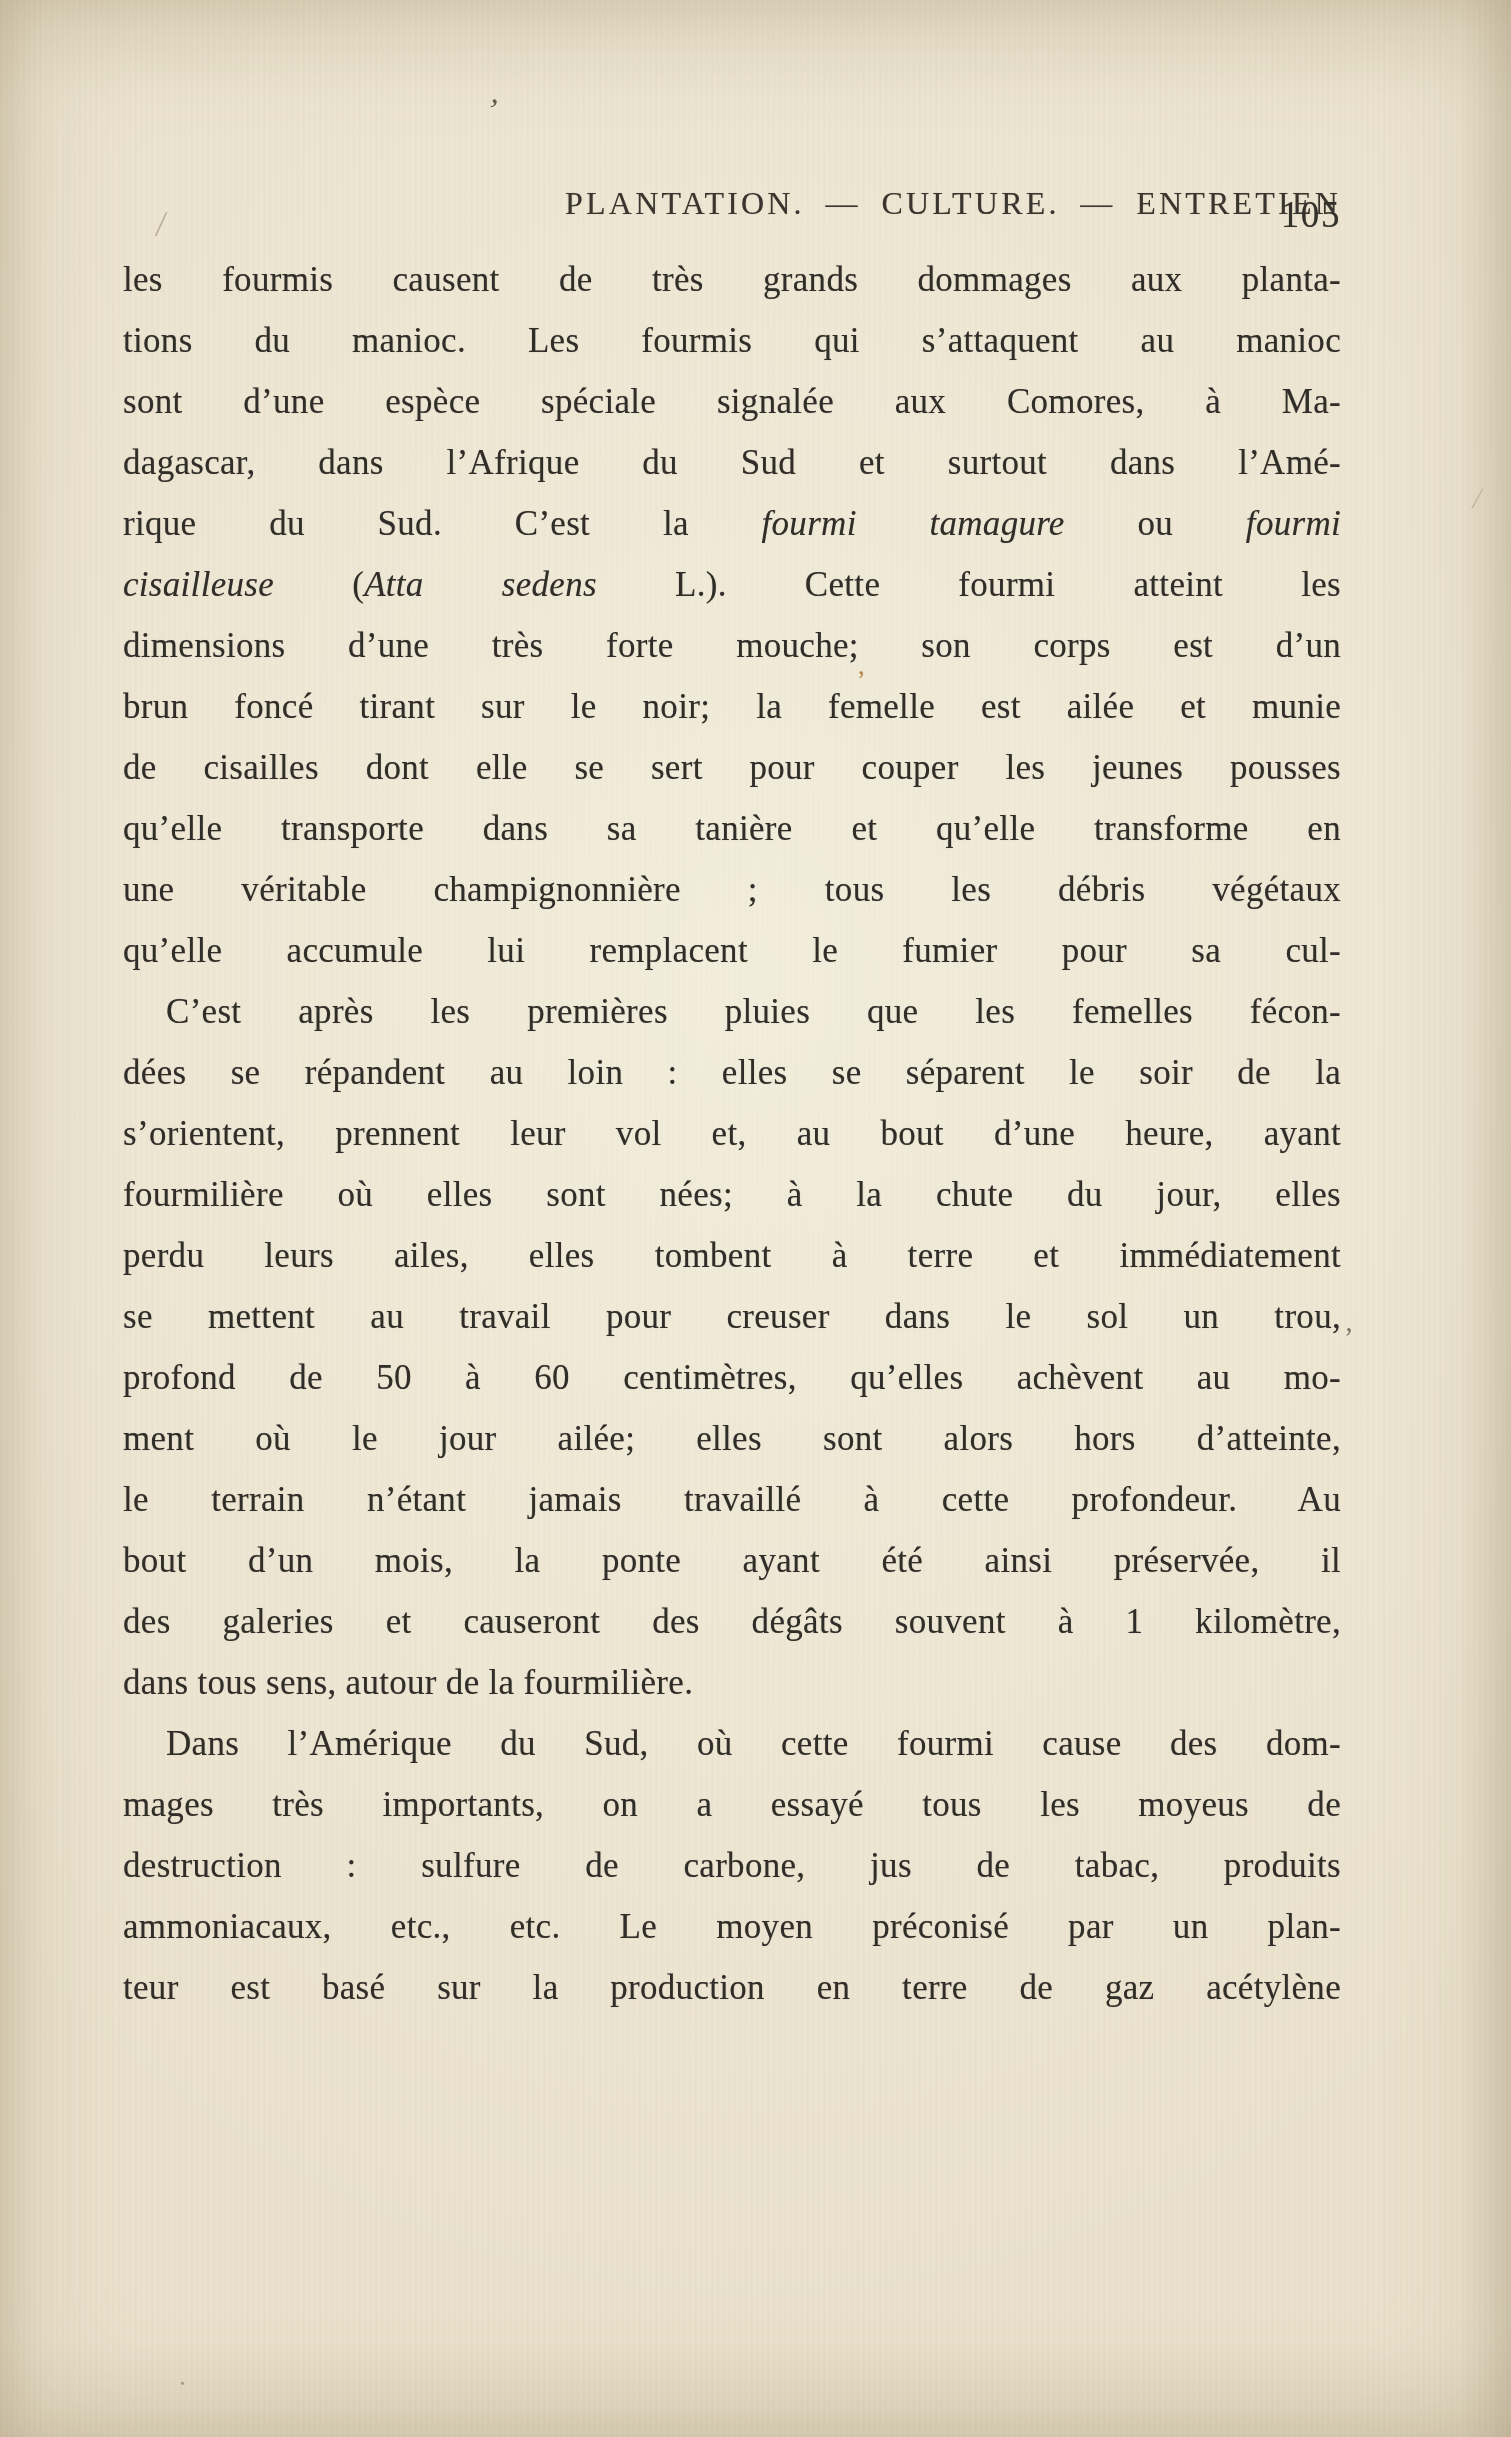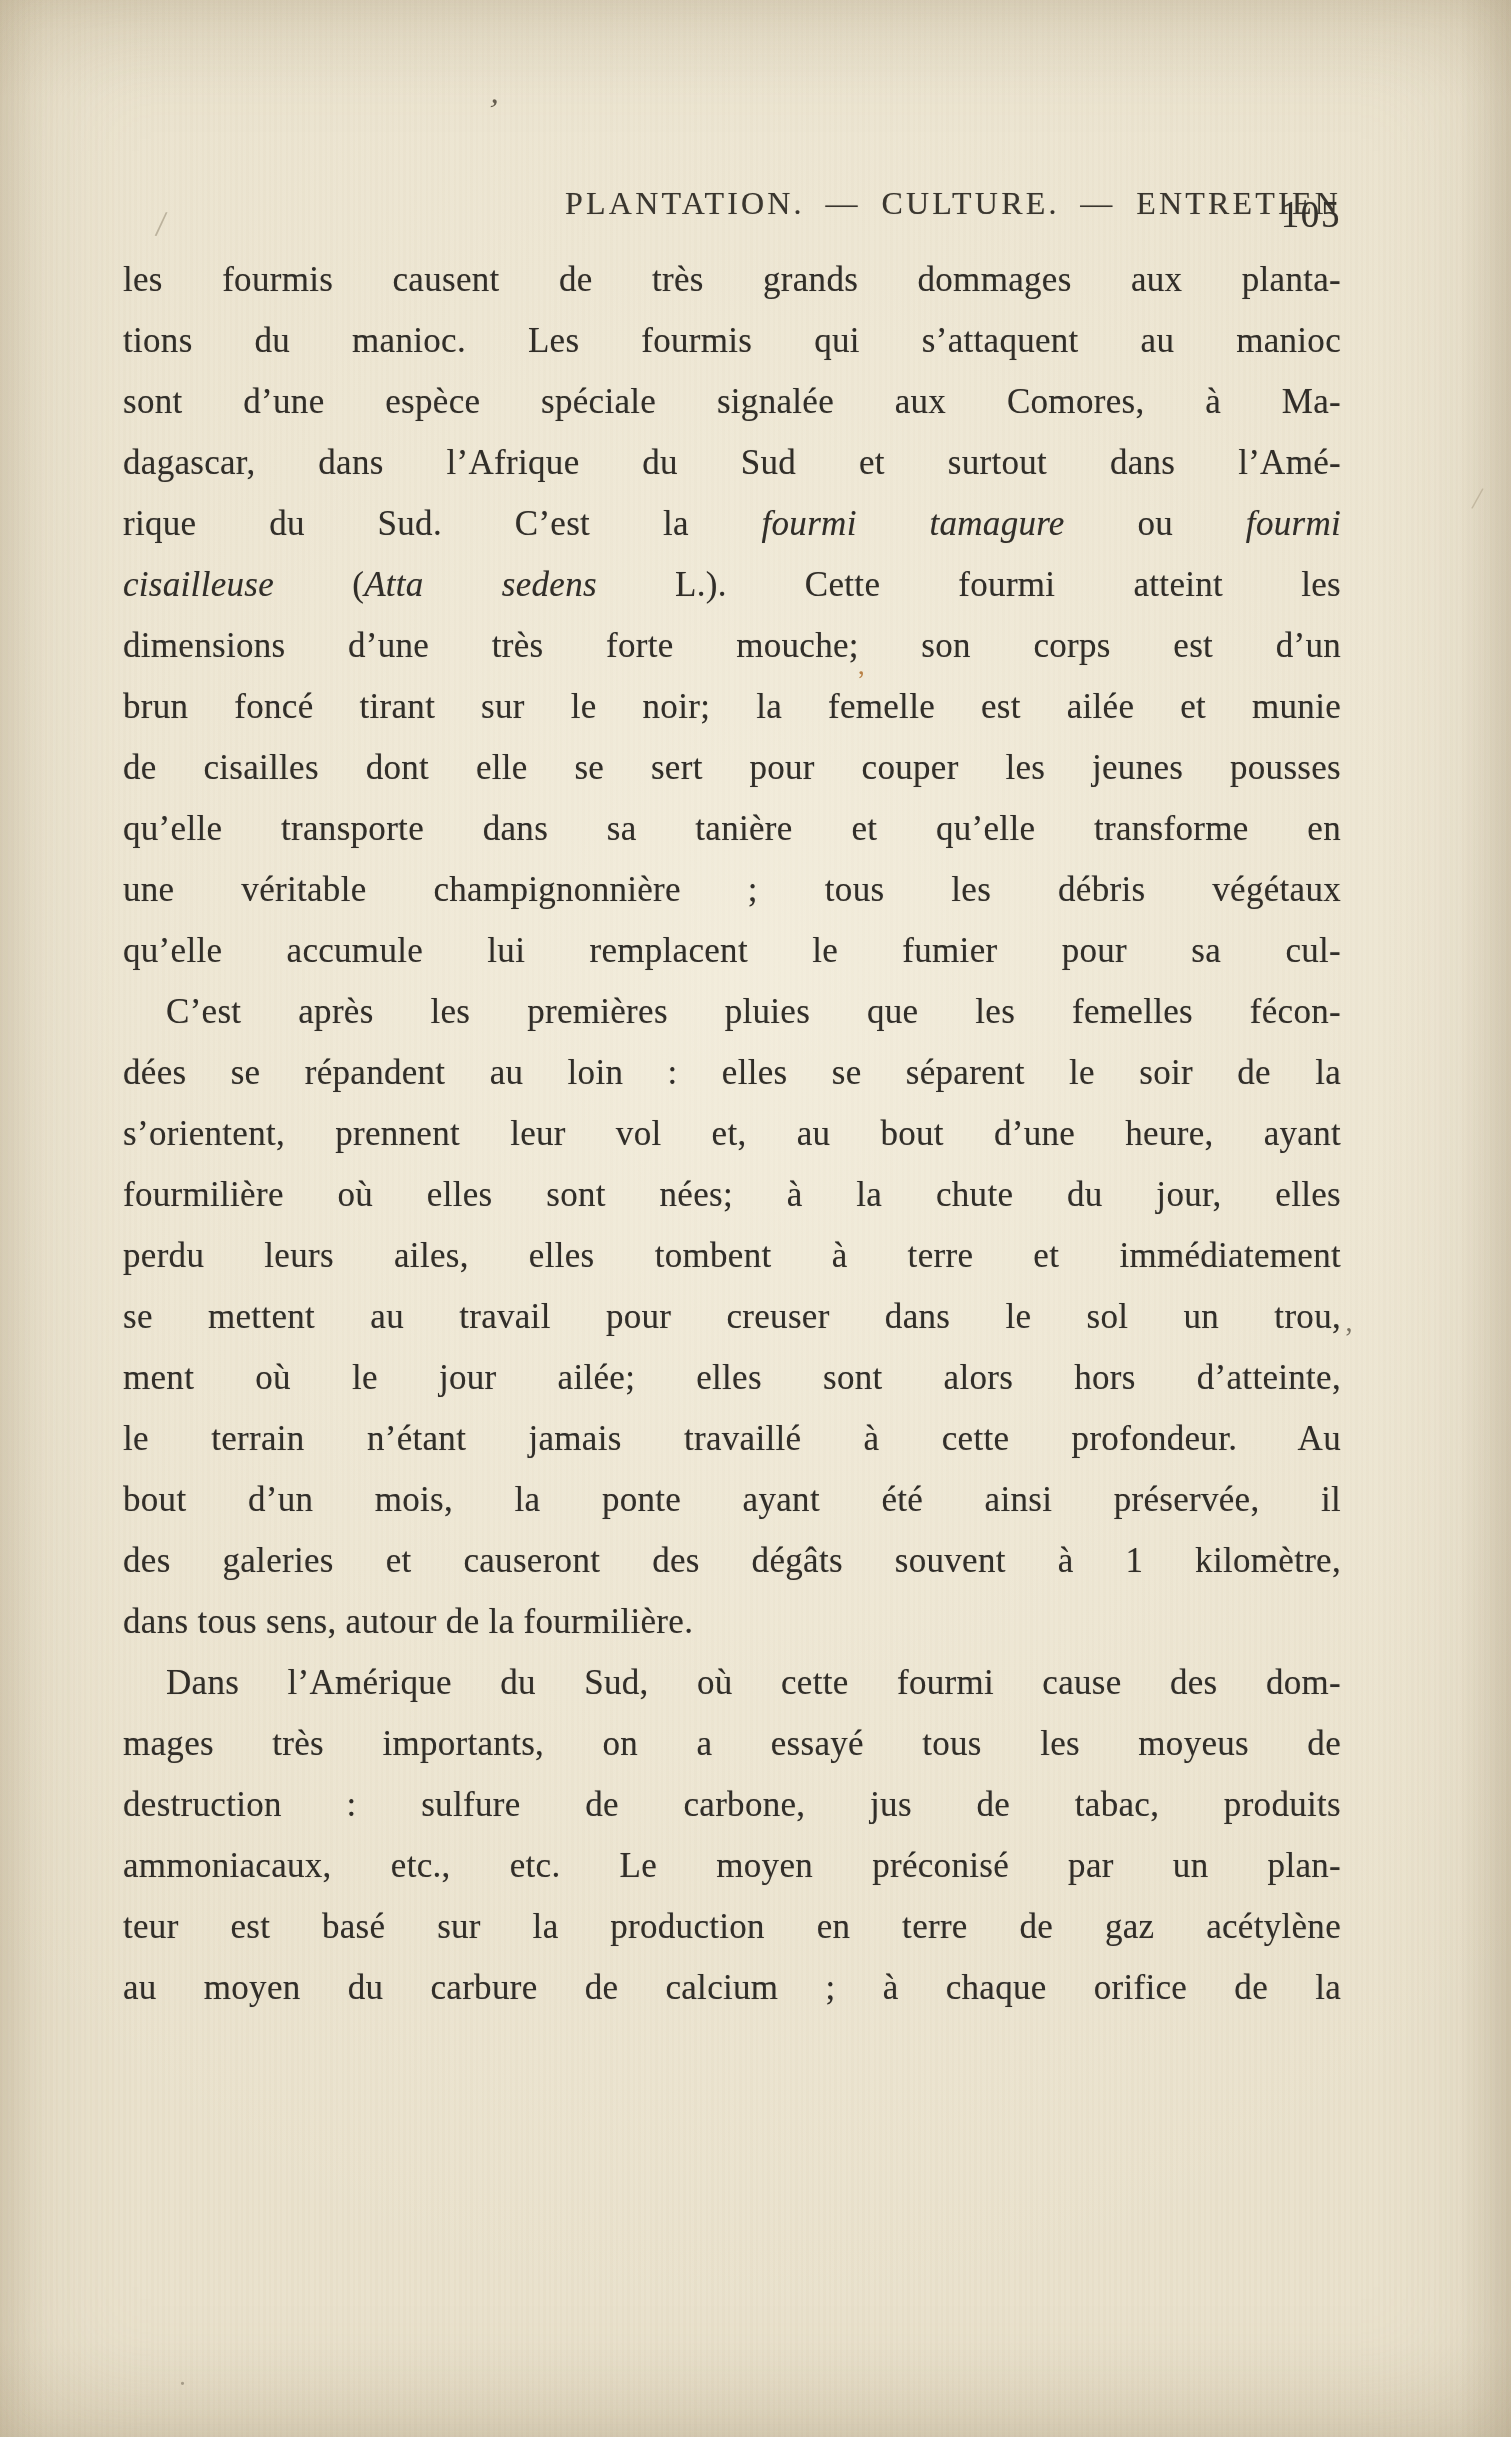--- a/index.html
+++ b/index.html
@@ -95,31 +95,31 @@
       <div class="line"><span>de cisailles dont elle se sert pour couper les jeunes pousses</span></div>
       <div class="line"><span>qu’elle transporte dans sa tanière et qu’elle transforme en</span></div>
       <div class="line"><span>une véritable champignonnière ; tous les débris végétaux</span></div>
       <div class="line"><span>qu’elle accumule lui remplacent le fumier pour sa cul-</span></div>
       <div class="line indent"><span>C’est après les premières pluies que les femelles fécon-</span></div>
       <div class="line"><span>dées se répandent au loin : elles se séparent le soir de la</span></div>
       <div class="line"><span>s’orientent, prennent leur vol et, au bout d’une heure, ayant</span></div>
       <div class="line"><span>fourmilière où elles sont nées; à la chute du jour, elles</span></div>
       <div class="line"><span>perdu leurs ailes, elles tombent à terre et immédiatement</span></div>
       <div class="line"><span>se mettent au travail pour creuser dans le sol un trou,</span></div>
+      <div class="line"><span>profond de 50 à 60 centimètres, qu’elles achèvent au mo-</span></div>
       <div class="line"><span>ment où le jour ailée; elles sont alors hors d’atteinte,</span></div>
       <div class="line"><span>le terrain n’étant jamais travaillé à cette profondeur. Au</span></div>
       <div class="line"><span>bout d’un mois, la ponte ayant été ainsi préservée, il</span></div>
       <div class="line"><span>des galeries et causeront des dégâts souvent à 1 kilomètre,</span></div>
       <div class="line endline"><span>dans tous sens, autour de la fourmilière.</span></div>
       <div class="line indent"><span>Dans l’Amérique du Sud, où cette fourmi cause des dom-</span></div>
       <div class="line"><span>mages très importants, on a essayé tous les moyeus de</span></div>
       <div class="line"><span>destruction : sulfure de carbone, jus de tabac, produits</span></div>
       <div class="line"><span>ammoniacaux, etc., etc. Le moyen préconisé par un plan-</span></div>
       <div class="line"><span>teur est basé sur la production en terre de gaz acétylène</span></div>
-      <div class="line"><span>au moyen du carbure de calcium ; à chaque orifice de la</span></div>
     </div>
 
   <div id="artifacts-layer">
       <span class="artifact" style="left: 487px; top: 94px; font-size: 33px; color: rgb(70, 62, 49); opacity: 0.8; transform: rotate(12deg);">’</span>
       <span class="artifact" style="left: 156px; top: 205px; font-size: 37px; color: rgb(149, 138, 115); opacity: 0.55; transform: rotate(6deg);">/</span>
       <span class="artifact" style="left: 1473px; top: 482px; font-size: 32px; color: rgb(168, 155, 130); opacity: 0.5; transform: rotate(10deg);">/</span>
       <span class="artifact" style="left: 1344px; top: 1324px; font-size: 28.6px; color: rgb(74, 67, 54); opacity: 0.7; transform: rotate(0deg);">’</span>
       <span class="artifact" style="left: 857px; top: 652px; font-size: 27px; color: rgb(176, 111, 44); opacity: 0.85; transform: rotate(-6deg);">,</span>
       <span class="artifact" style="left: 178px; top: 2371px; font-size: 27px; color: rgb(109, 99, 82); opacity: 0.5; transform: rotate(0deg);">·</span>
     </div>

